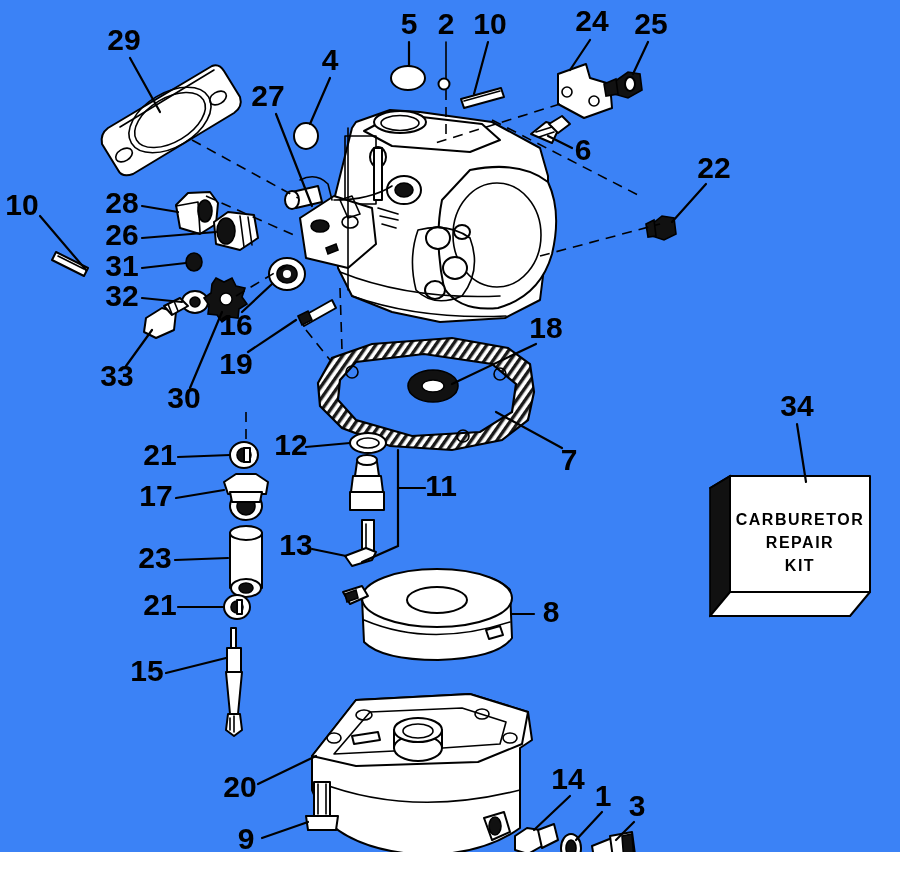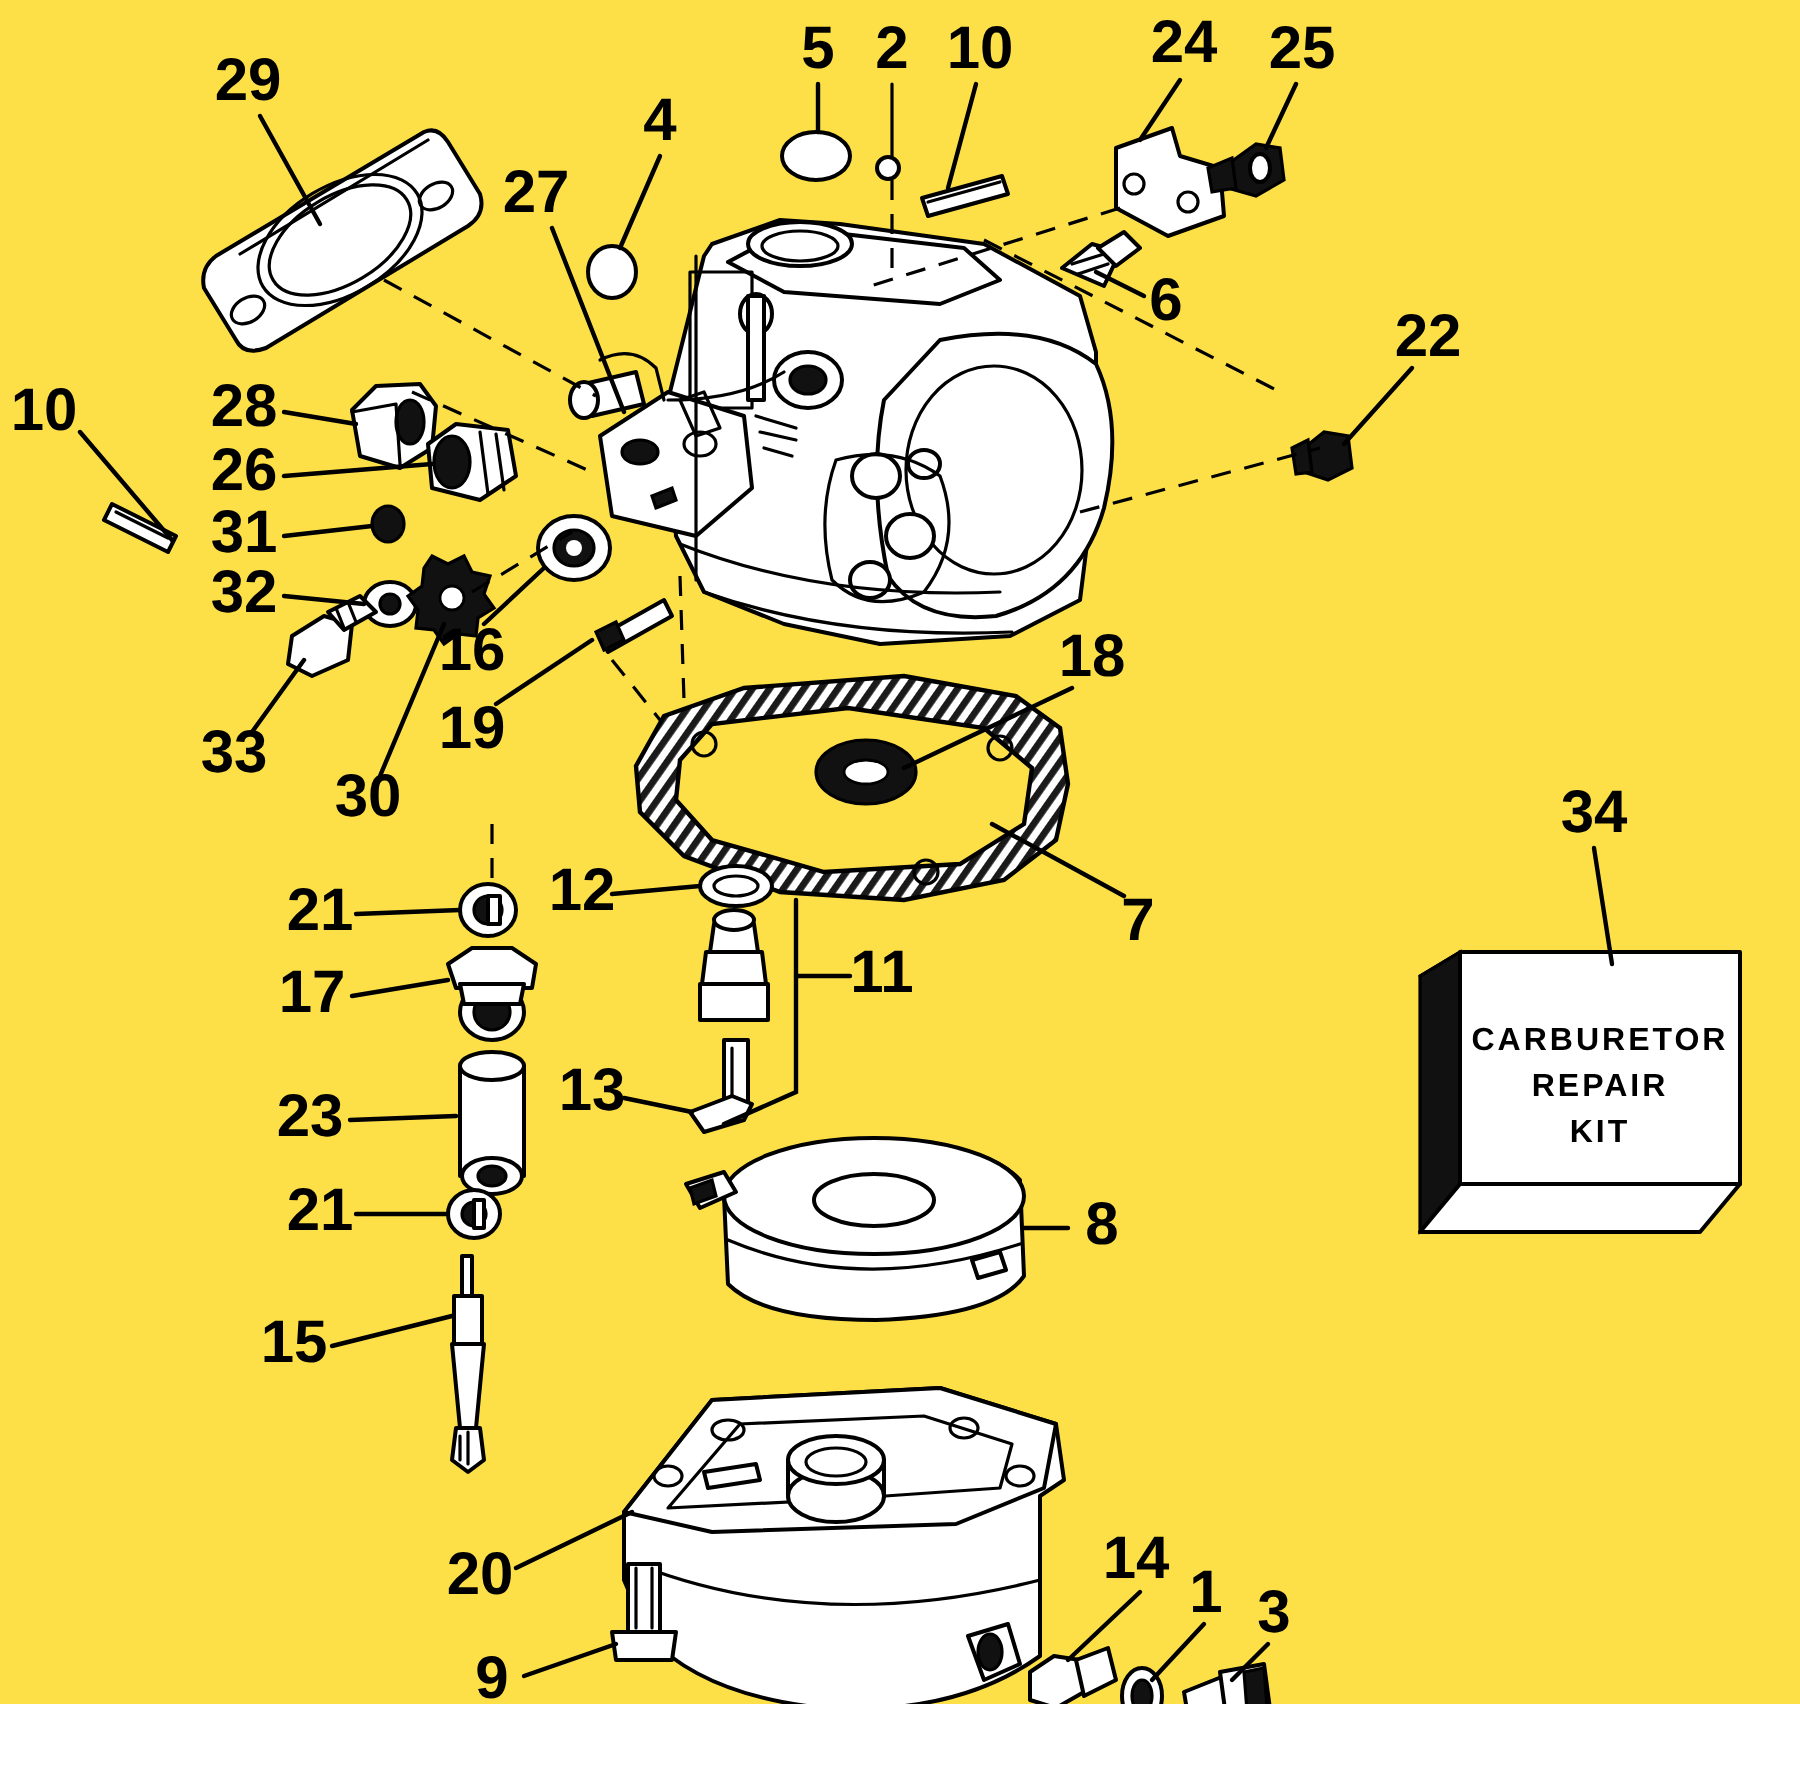--- a/index.html
+++ b/index.html
@@ -7,21 +7,21 @@
     padding: 0;
     background: #ffffff;
   }
   body {
     font-family: "Liberation Sans", sans-serif;
   }
   #diagram-root {
     position: relative;
     width: 900px;
     height: 852px;
-    background: #fde047;
+    background: #3b82f6;
     overflow: hidden;
   }
   #diagram-svg {
     position: absolute;
     left: 0;
     top: 0;
     width: 900px;
     height: 892px;
   }
   .callout-text {

